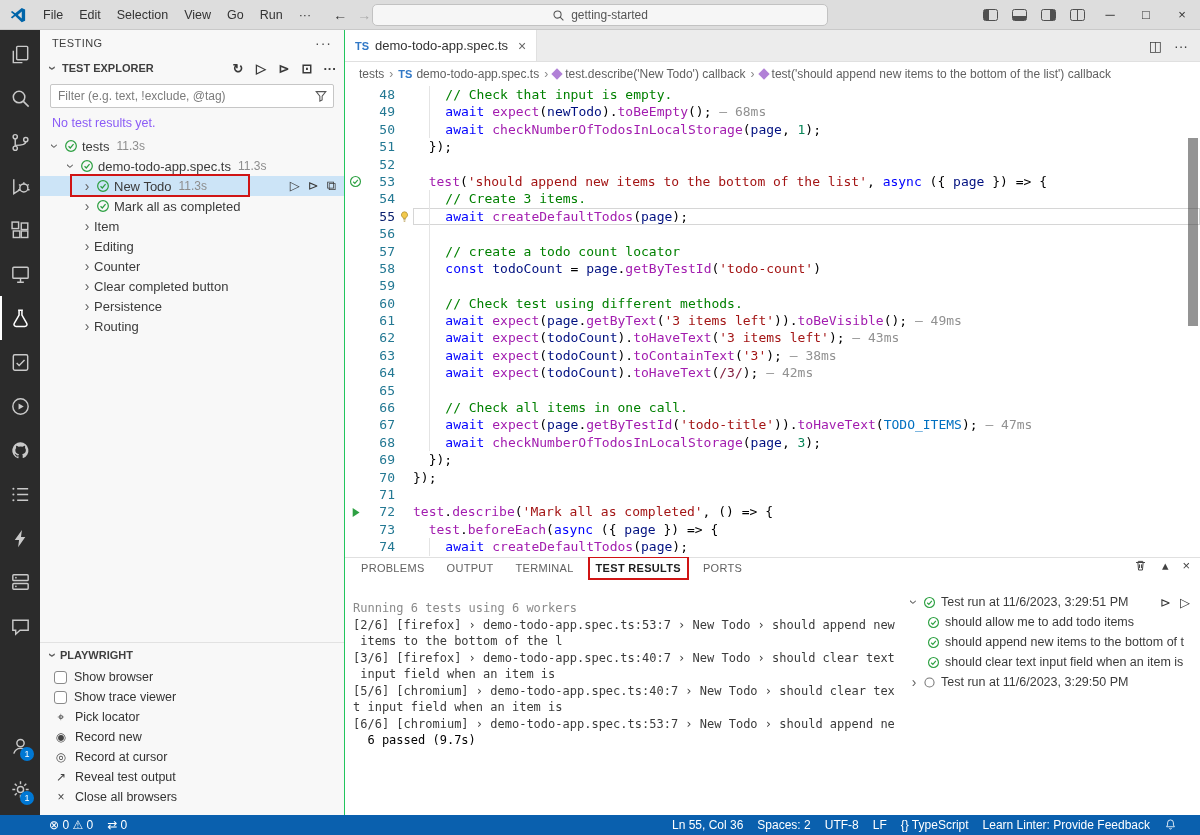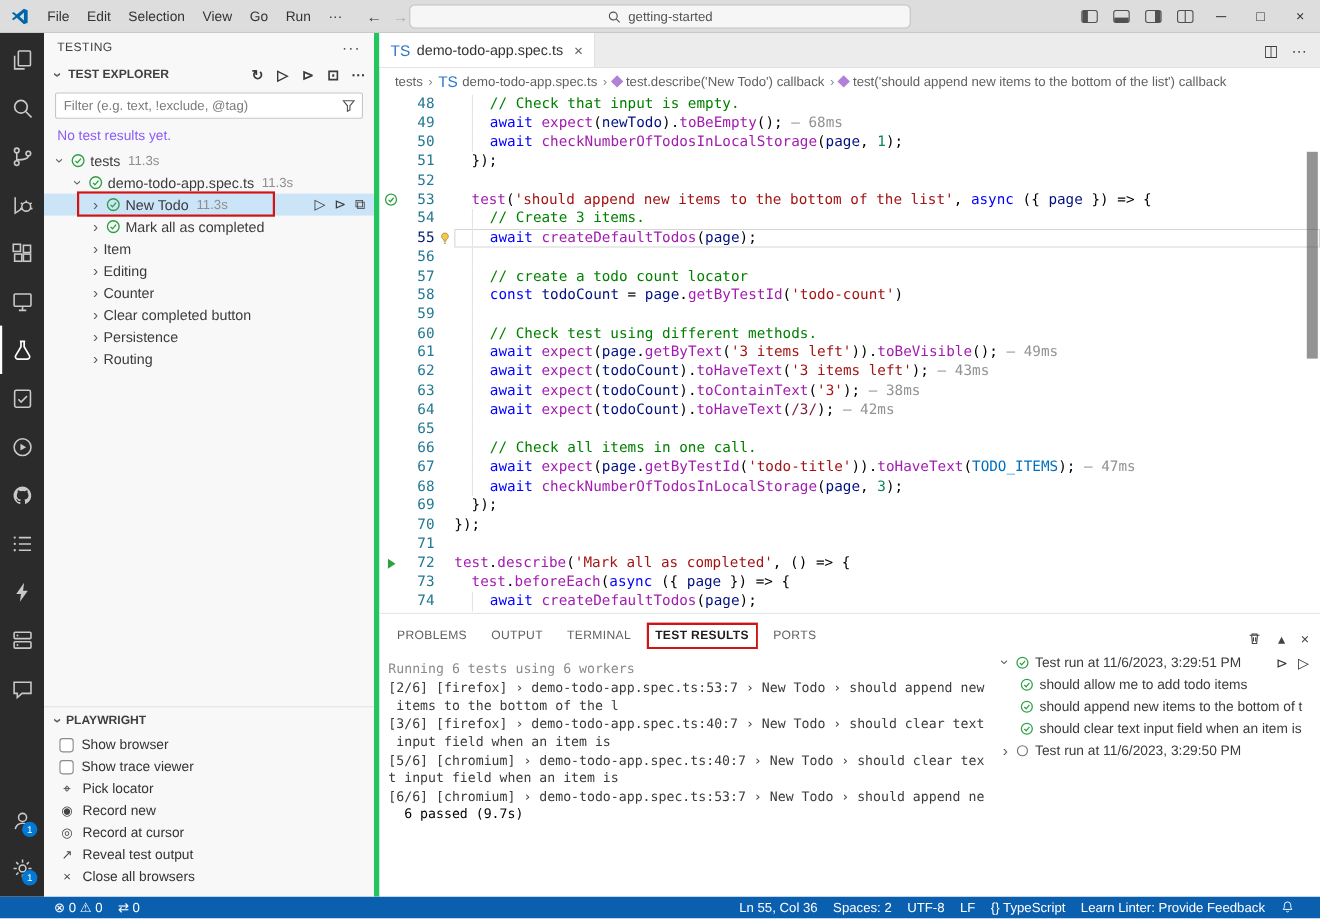--- a/index.html
+++ b/index.html
@@ -28,21 +28,21 @@
 
   
   .activitybar{width:40px;background:#2b2b2b;display:flex;flex-direction:column;align-items:stretch;padding-top:2px}
   .abitem{height:44px;display:flex;align-items:center;justify-content:center;position:relative;color:#c9c9c9;border-left:2px solid transparent;border-right:2px solid transparent}
   .abitem .icon{width:23px;height:23px}
   .abitem.active{color:#ffffff;border-left:2px solid #ffffff}
   .badge{position:absolute;right:4px;bottom:6px;min-width:14px;height:14px;border-radius:8px;background:#0078d4;color:#fff;font-size:9px;line-height:14px;text-align:center;padding:0 3px}
   .ab-bottom{margin-top:auto;padding-bottom:4px}
 
   
-  .sidebar{width:305px;background:#f8f8f8;border-right:5px solid #22c55e;display:flex;flex-direction:column;overflow:hidden}
+  .sidebar{width:305px;background:#f8f8f8;border-right:1px solid #22c55e;display:flex;flex-direction:column;overflow:hidden}
   .sb-title{height:26px;display:flex;align-items:center;padding:0 12px;font-size:11px;color:#3f3f3f;letter-spacing:.4px}
   .sb-title .more{margin-left:auto;font-size:14px;color:#4f4f4f;letter-spacing:1px}
   .sb-exp{height:24px;display:flex;align-items:center;padding:0 6px;font-size:11px;font-weight:bold;color:#3f3f3f}
   .sb-exp .chev{margin-right:2px}
   .sb-tools{margin-left:auto;display:flex;gap:7px;align-items:center;color:#3a3a3a;font-size:13px}
   .sb-tools .tbtn{width:16px;text-align:center}
   .filterwrap{margin:4px 10px 6px 10px;height:24px;position:relative}
   .filterwrap input{width:100%;height:24px;border:1px solid #c6c6c6;border-radius:2px;background:#fff;font-size:12px;padding:0 24px 0 7px;color:#333;font-family:"Liberation Sans",sans-serif}
   .filterwrap input::placeholder{color:#7c7c7c}
   .funnel{position:absolute;right:6px;top:5px;width:14px;height:14px;color:#555}
@@ -61,21 +61,21 @@
   .pw{border-top:1px solid #e2e2e2;padding-bottom:8px}
   .pw-title{height:24px;display:flex;align-items:center;font-size:11px;font-weight:bold;color:#3f3f3f;padding:0 6px}
   .pwrow{height:20px;display:flex;align-items:center;padding:0 14px;font-size:12.5px;color:#333}
   .cbx{width:13px;height:13px;border:1px solid #8a8a8a;border-radius:3px;background:#fff;margin-right:7px;flex:none}
   .pwic{width:14px;margin-right:7px;text-align:center;color:#444;font-size:12px}
 
   
   .editorgroup{flex:1;display:flex;flex-direction:column;min-width:0}
   .tabbar{height:32px;background:#ececec;display:flex;align-items:stretch;border-bottom:1px solid #e0e0e0}
   .tab{background:#ffffff;display:flex;align-items:center;padding:0 10px;font-size:13px;color:#333;border-right:1px solid #e0e0e0;gap:6px}
-  .tsicon{color:#3178c6;font-weight:normal;font-size:14px}
+  .tsicon{color:#3178c6;font-weight:bold;font-size:11px}
   .tabclose{color:#666;font-size:14px;margin-left:4px}
   .tabbar-actions{margin-left:auto;display:flex;align-items:center;gap:12px;padding:0 12px;color:#3f3f3f;font-size:14px}
   .breadcrumbs{height:24px;background:#fff;display:flex;align-items:center;padding:0 14px;font-size:12px;color:#616161;white-space:nowrap;overflow:hidden}
   .bc-sep{margin:0 5px;color:#888}
   .bc-item{display:flex;align-items:center;gap:4px}
   .sym{width:8px;height:8px;background:#b180d7;transform:rotate(45deg);flex:none}
   .codearea{flex:1;background:#fff;position:relative;overflow:hidden;font-family:"DejaVu Sans Mono",monospace;font-size:13px}
   .cl{display:flex;height:17.4px;line-height:17.4px;white-space:pre}
   .gl{width:20px;flex:none;display:flex;align-items:center;justify-content:center}
   .gl .icon{width:13px;height:13px}
@@ -87,21 +87,21 @@
   .cl.cur .lc{box-shadow:inset 0 0 0 1px #d6d6d6}
   .ig{display:inline-block}
   .ig.g{border-left:1px solid #e4e4e4}
   .tk-kw{color:#0000ff}.tk-cm{color:#008000}.tk-st{color:#a31515}.tk-fn{color:#a21caf}
   .tk-vr{color:#001080}.tk-nm{color:#098658}.tk-pn{color:#000001}.tk-du{color:#919191}
   .tk-ct{color:#0070c1}.tk-rx{color:#811f3f}
   .scrollthumb{position:absolute;right:2px;top:52px;width:10px;height:188px;background:rgba(60,60,60,.55);z-index:4}
 
   
   .panel{height:258px;border-top:1px solid #e0e0e0;background:#fff;display:flex;flex-direction:column}
-  .panel-head{height:30px;display:flex;align-items:flex-end;padding:0 10px}
+  .panel-head{height:30px;display:flex;align-items:flex-start;padding:0 10px}
   .ptab{font-size:11px;letter-spacing:.3px;color:#616161;padding:4px 6px;margin-right:10px;white-space:nowrap}
   .ptab.act{color:#1e1e1e;font-weight:bold}
   .ptab.annotated{box-shadow:0 0 0 2px #d01414}
   .panel-actions{margin-left:auto;display:flex;align-items:center;gap:14px;color:#424242;font-size:13px}
   .panel-actions .icon{width:15px;height:15px}
   .panel-body{flex:1;display:flex;min-height:0}
   .terminal{width:556px;flex:none;padding:12px 0 0 8px;font-family:"DejaVu Sans Mono",monospace;font-size:12px;line-height:16.5px;color:#3b3b3b;overflow:hidden}
   .tline{white-space:pre}
   .tline.dim{color:#8a8a8a}
   .tline.pass{color:#000000}

